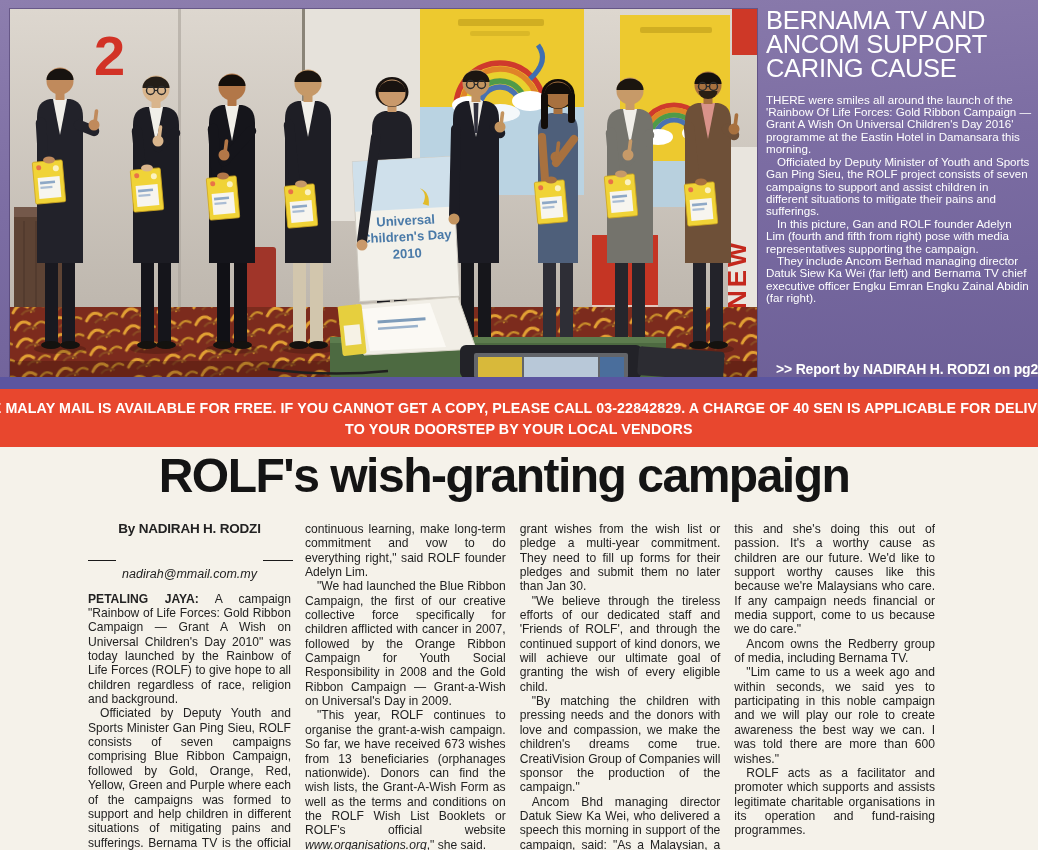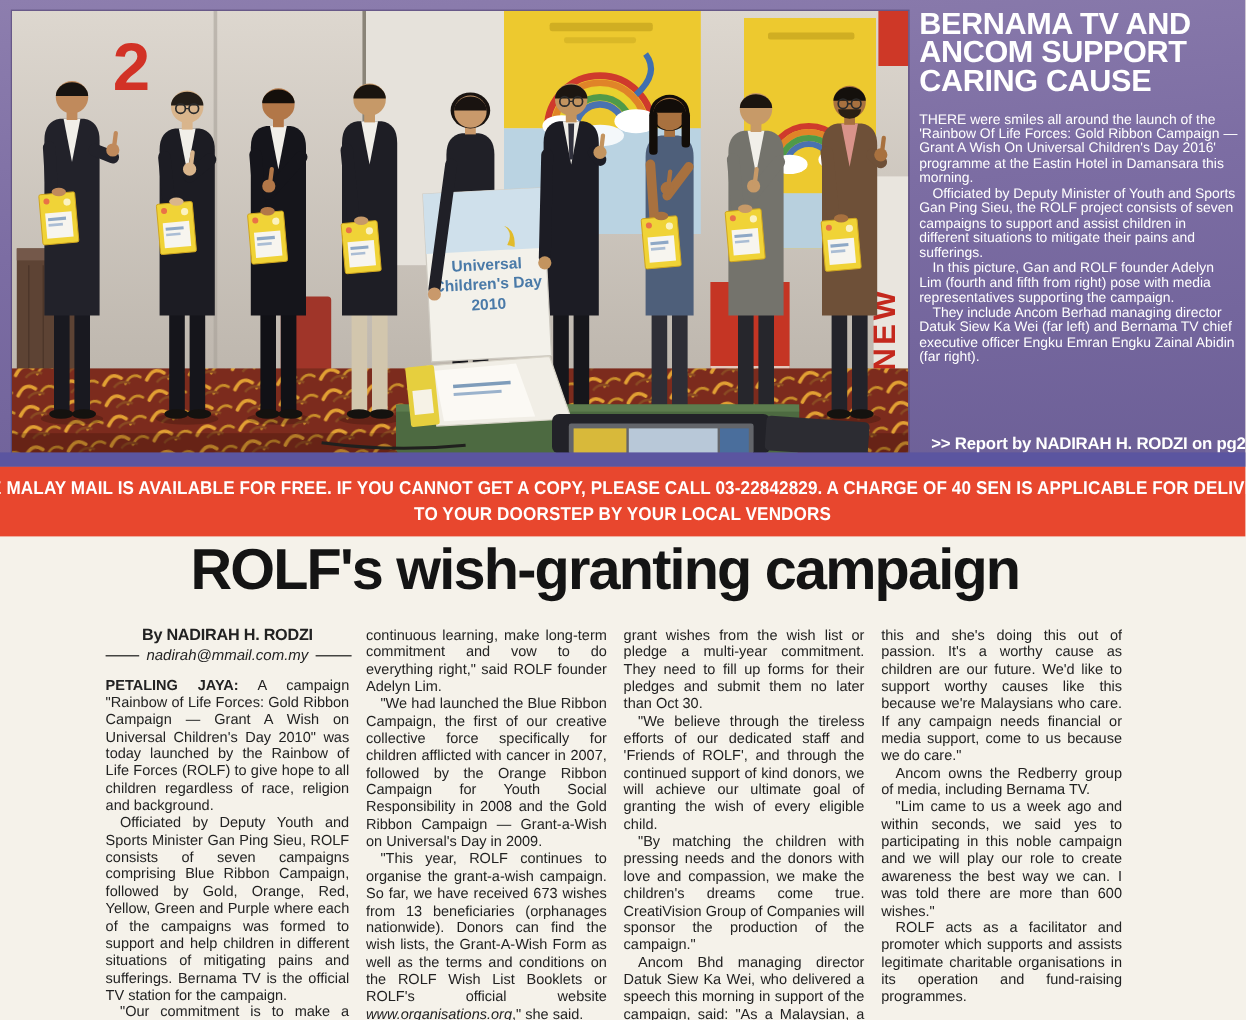--- a/index.html
+++ b/index.html
@@ -8,21 +8,21 @@
     background:#f5f2ea;font-family:"Liberation Sans", sans-serif;color:#1c1c1c;
   }
   
   .top-region{position:absolute;left:0;top:0;width:1038px;height:389px;
     background:linear-gradient(175deg,#8d7eae 0%,#7c6da3 45%,#6c5f97 100%);}
   .blue-strip{position:absolute;left:0;top:377px;width:1038px;height:12px;background:#5b55a0;}
   .photo-frame{position:absolute;left:10px;top:9px;width:747px;height:369px;overflow:hidden;
     box-shadow:0 0 0 1px rgba(60,45,90,.45);}
   
   .sidebar{position:absolute;left:766px;top:8px;width:266px;color:#fff;}
-  .sidebar-title{font-weight:bold;font-size:25.5px;line-height:.95;letter-spacing:-.3px;}
+  .sidebar-title{font-weight:normal;font-size:25.5px;line-height:.95;letter-spacing:-.3px;}
   .sidebar-body{margin-top:13px;font-size:11.6px;line-height:12.4px;}
   .sidebar-body p{margin:0;}
   .sidebar-body p.ind{text-indent:11px;}
   .report-credit{position:absolute;left:756px;top:361px;width:282px;color:#fff;
     font-weight:bold;font-size:14px;text-align:right;letter-spacing:-.2px;}
   
   .red-banner{position:absolute;left:0;top:389px;width:1038px;height:58px;background:#e8472e;
     display:flex;flex-direction:column;justify-content:center;align-items:center;gap:3px;}
   .red-banner span{display:block;color:#fff;font-weight:bold;font-size:15.5px;white-space:nowrap;
     transform:scaleX(.92);letter-spacing:.1px;}
@@ -30,21 +30,21 @@
   .headline{position:absolute;left:-15px;top:448px;width:1038px;text-align:center;
     font-size:48px;font-weight:bold;letter-spacing:-1.5px;color:#141414;}
   .cols{position:absolute;left:88px;top:522px;width:847px;height:341px;overflow:hidden;
     display:flex;gap:14px;}
   .col{width:203px;font-size:12.1px;line-height:14.35px;text-align:justify;color:#222;}
   .col p{margin:0;}
   .col p.ind{text-indent:12px;}
   .byline{text-align:center;margin-bottom:10px;}
   .byline-name{font-weight:bold;font-size:13.5px;letter-spacing:-.2px;}
   .byline-email-row{display:flex;align-items:center;justify-content:center;gap:6px;margin-top:3px;}
-  .byline-email{font-style:italic;font-size:12.5px;white-space:nowrap;}
+  .byline-email{font-style:italic;font-size:12.5px;white-space:nowrap;margin-top:28px;}
   .dash{height:1.6px;background:#1a1a1a;width:30px;flex:none;}
 </style>
 </head>
 <body>
 
 <div class="top-region">
 
   <div class="photo-frame">
     <svg width="747" height="369" viewBox="0 0 747 369">
       <defs>
@@ -411,21 +411,21 @@
   <div class="col">
       <div>
         <p>continuous learning, make long-term commitment and vow to do everything right," said ROLF founder Adelyn Lim.</p>
         <p class="ind">"We had launched the Blue Ribbon Campaign, the first of our creative collective force specifically for children afflicted with cancer in 2007, followed by the Orange Ribbon Campaign for Youth Social Responsibility in 2008 and the Gold Ribbon Campaign — Grant-a-Wish on Universal's Day in 2009.</p>
         <p class="ind">"This year, ROLF continues to organise the grant-a-wish campaign. So far, we have received 673 wishes from 13 beneficiaries (orphanages nationwide). Donors can find the wish lists, the Grant-A-Wish Form as well as the terms and conditions on the ROLF Wish List Booklets or ROLF's official website <i>www.organisations.org</i>," she said.</p>
         <p class="ind">Lim said donors could commit to</p>
       </div>
     </div>
   <div class="col">
       <div>
-        <p>grant wishes from the wish list or pledge a multi-year commitment. They need to fill up forms for their pledges and submit them no later than Oct 30.</p>
+        <p>grant wishes from the wish list or pledge a multi-year commitment. They need to fill up forms for their pledges and submit them no later than Jan 30.</p>
         <p class="ind">"We believe through the tireless efforts of our dedicated staff and 'Friends of ROLF', and through the continued support of kind donors, we will achieve our ultimate goal of granting the wish of every eligible child.</p>
         <p class="ind">"By matching the children with pressing needs and the donors with love and compassion, we make the children's dreams come true. CreatiVision Group of Companies will sponsor the production of the campaign."</p>
         <p class="ind">Ancom Bhd managing director Datuk Siew Ka Wei, who delivered a speech this morning in support of the campaign, said: "As a Malaysian, a cause like this deserves praise. Lim has put her full support behind</p>
       </div>
     </div>
   <div class="col">
       <div>
         <p>this and she's doing this out of passion. It's a worthy cause as children are our future. We'd like to support worthy causes like this because we're Malaysians who care. If any campaign needs financial or media support, come to us because we do care."</p>
         <p class="ind">Ancom owns the Redberry group of media, including Bernama TV.</p>
         <p class="ind">"Lim came to us a week ago and within seconds, we said yes to participating in this noble campaign and we will play our role to create awareness the best way we can. I was told there are more than 600 wishes."</p>

